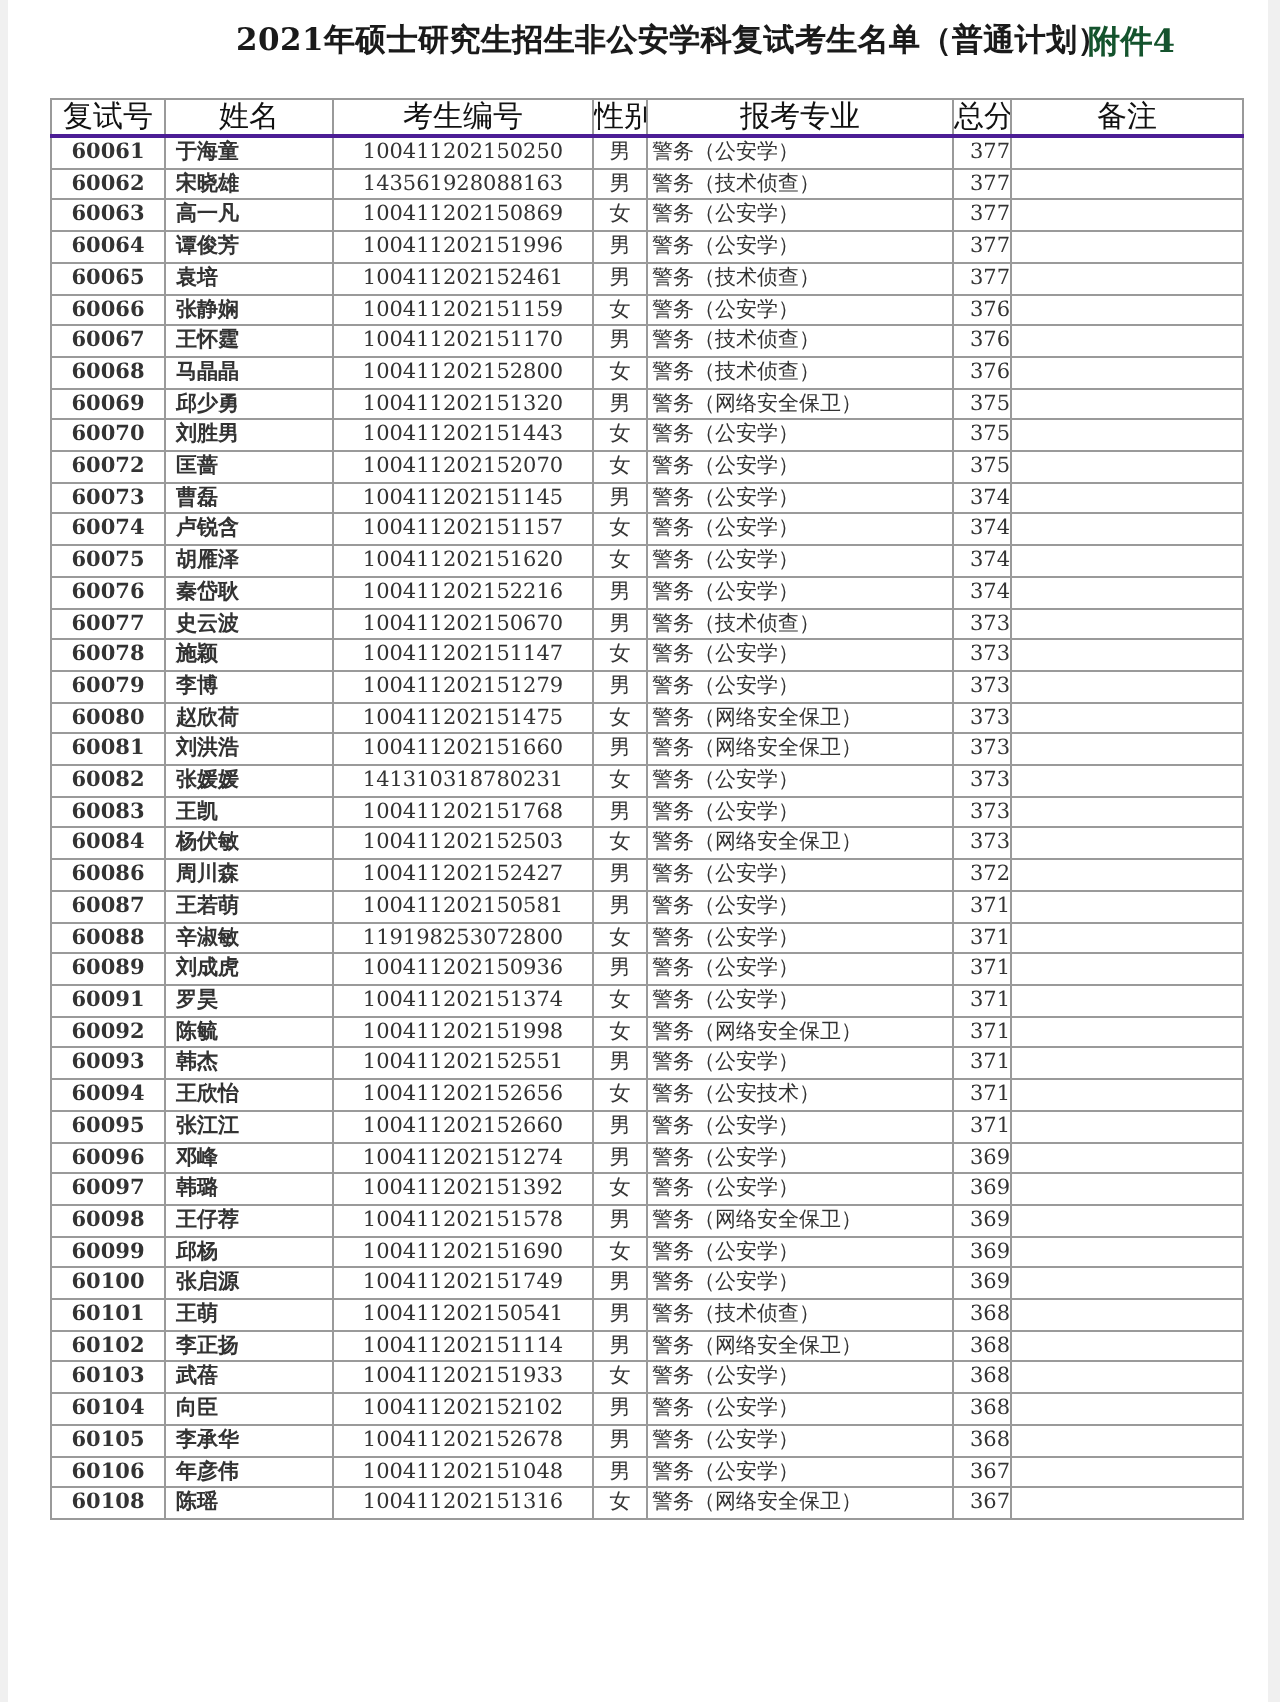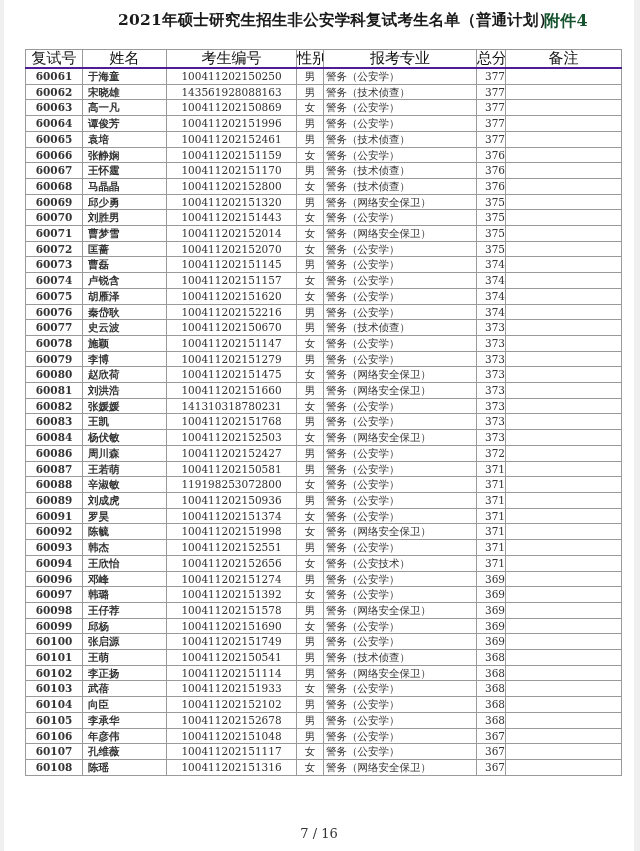--- a/index.html
+++ b/index.html
@@ -165,29 +165,20 @@
         <tr>
           <td class="c-no">60070</td>
           <td class="c-name">刘胜男</td>
           <td class="c-id">100411202151443</td>
           <td class="c-sex">女</td>
           <td class="c-major">警务（公安学）</td>
           <td class="c-score">375</td>
           <td class="c-note"></td>
         </tr>
         <tr>
-          <td class="c-no">60071</td>
-          <td class="c-name">曹梦雪</td>
-          <td class="c-id">100411202152014</td>
-          <td class="c-sex">女</td>
-          <td class="c-major">警务（网络安全保卫）</td>
-          <td class="c-score">375</td>
-          <td class="c-note"></td>
-        </tr>
-        <tr>
           <td class="c-no">60072</td>
           <td class="c-name">匡蔷</td>
           <td class="c-id">100411202152070</td>
           <td class="c-sex">女</td>
           <td class="c-major">警务（公安学）</td>
           <td class="c-score">375</td>
           <td class="c-note"></td>
         </tr>
         <tr>
           <td class="c-no">60073</td>
@@ -363,20 +354,29 @@
         <tr>
           <td class="c-no">60094</td>
           <td class="c-name">王欣怡</td>
           <td class="c-id">100411202152656</td>
           <td class="c-sex">女</td>
           <td class="c-major">警务（公安技术）</td>
           <td class="c-score">371</td>
           <td class="c-note"></td>
         </tr>
         <tr>
+          <td class="c-no">60095</td>
+          <td class="c-name">张江江</td>
+          <td class="c-id">100411202152660</td>
+          <td class="c-sex">男</td>
+          <td class="c-major">警务（公安学）</td>
+          <td class="c-score">371</td>
+          <td class="c-note"></td>
+        </tr>
+        <tr>
           <td class="c-no">60096</td>
           <td class="c-name">邓峰</td>
           <td class="c-id">100411202151274</td>
           <td class="c-sex">男</td>
           <td class="c-major">警务（公安学）</td>
           <td class="c-score">369</td>
           <td class="c-note"></td>
         </tr>
         <tr>
           <td class="c-no">60097</td>
@@ -462,34 +462,24 @@
         <tr>
           <td class="c-no">60106</td>
           <td class="c-name">年彦伟</td>
           <td class="c-id">100411202151048</td>
           <td class="c-sex">男</td>
           <td class="c-major">警务（公安学）</td>
           <td class="c-score">367</td>
           <td class="c-note"></td>
         </tr>
         <tr>
-          <td class="c-no">60107</td>
-          <td class="c-name">孔维薇</td>
-          <td class="c-id">100411202151117</td>
-          <td class="c-sex">女</td>
-          <td class="c-major">警务（公安学）</td>
-          <td class="c-score">367</td>
-          <td class="c-note"></td>
-        </tr>
-        <tr>
           <td class="c-no">60108</td>
           <td class="c-name">陈瑶</td>
           <td class="c-id">100411202151316</td>
           <td class="c-sex">女</td>
           <td class="c-major">警务（网络安全保卫）</td>
           <td class="c-score">367</td>
           <td class="c-note"></td>
         </tr>
       </tbody>
   </table>
 
-  <div class="footer">7 / 16</div>
 </div>
 
 </body></html>

